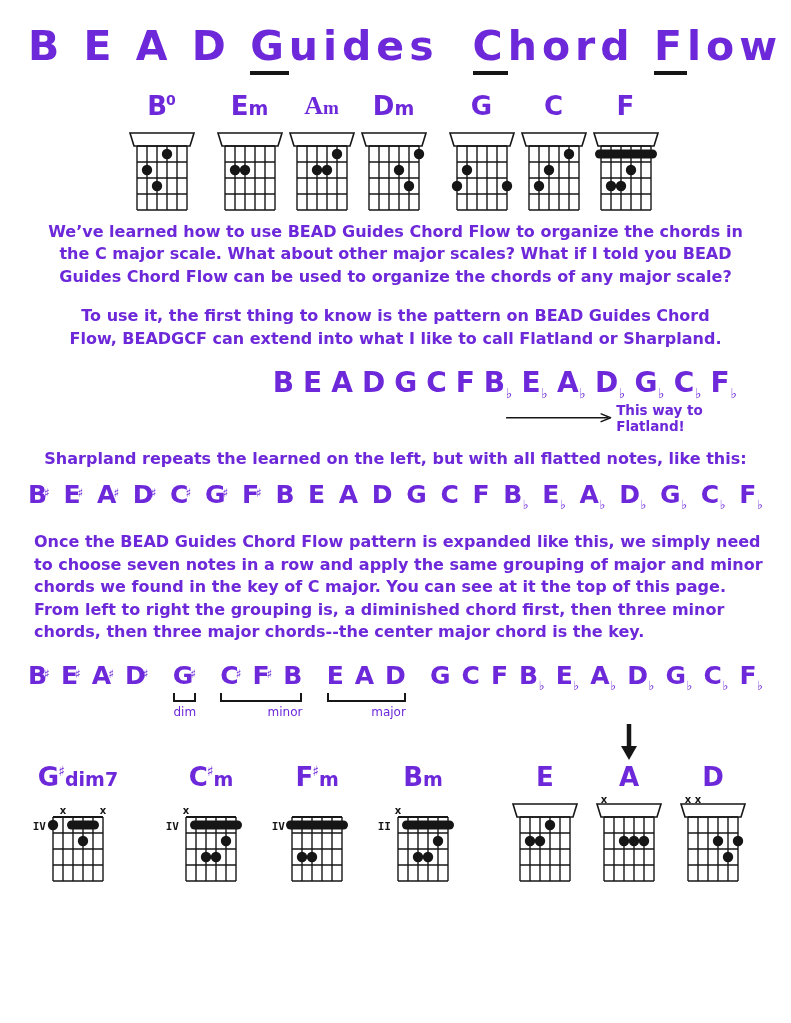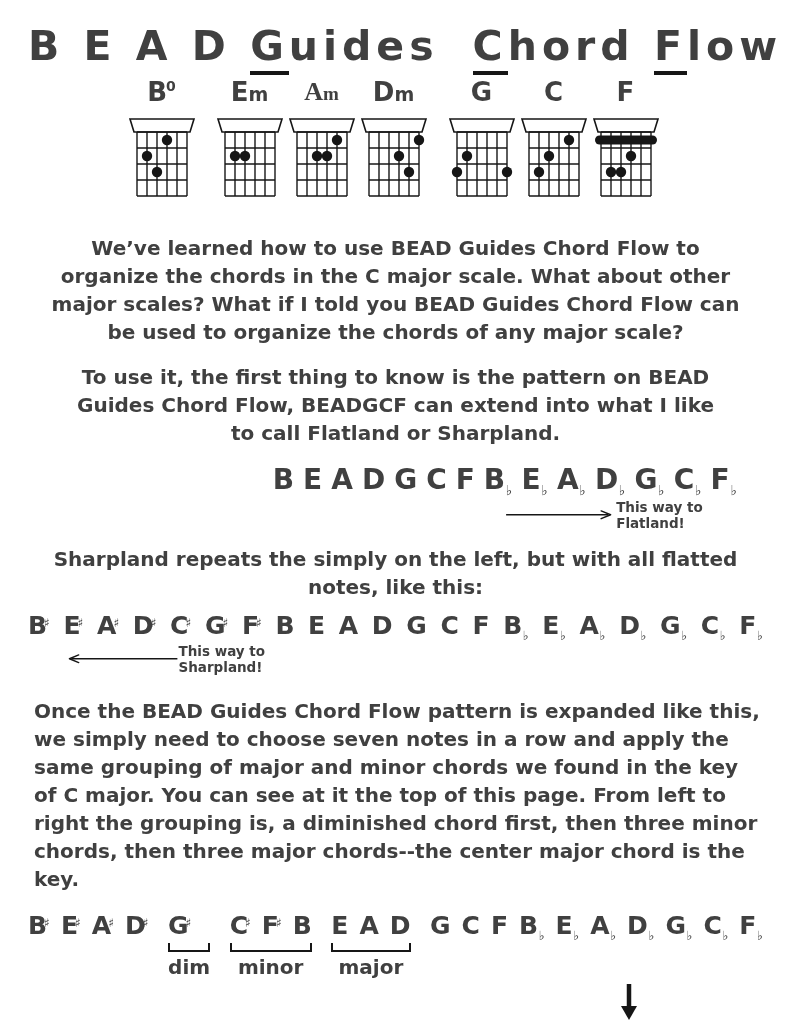--- a/index.html
+++ b/index.html
@@ -1,26 +1,26 @@
 <!DOCTYPE html>
 <html><head>
 <meta charset="utf-8">
 <style>
   html,body{margin:0;padding:0;background:#fff;}
-  .page{width:791px;height:1023px;background:#fff;color:#404040;
+  .page{width:791px;height:1023px;background:#fff;color:#6d28d9;
         font-family:"DejaVu Sans",sans-serif;position:relative;overflow:hidden;
         box-sizing:border-box;padding:14px 28px 4px 28px;}
   
   .title{text-align:center;font-size:41px;font-weight:700;letter-spacing:5px;
          margin-top:8px;white-space:nowrap;}
   .t-underline{border-bottom:4px solid #161616;padding-bottom:1px;}
   .t-gap{display:inline-block;width:34px;}
   
-  .para{font-size:20px;line-height:1.4;font-weight:700;text-align:center;
-        margin:30px auto 0 auto;max-width:712px;}
+  .para{font-size:16px;line-height:1.4;font-weight:700;text-align:center;
+        margin:3px auto 0 auto;max-width:712px;}
   .para.narrow{max-width:660px;}
   .para.left{text-align:left;max-width:732px;margin-left:6px;}
   
   .chordrow{display:flex;justify-content:center;margin-top:6px;}
   .cgroup{display:flex;align-items:flex-end;}
   .chord-cell{display:flex;flex-direction:column;align-items:center;}
   .chord-name{font-weight:700;font-size:26px;height:34px;line-height:32px;white-space:nowrap;}
   .chord-name .sup{font-size:14px;position:relative;top:-10px;margin-left:-1px;}
   .chord-name .suffix{font-size:19px;}
   .arrow-slot{height:40px;display:flex;align-items:flex-end;justify-content:center;}
@@ -34,21 +34,21 @@
   
   .arrowblock{display:flex;flex-direction:row;align-items:center;}
   #flat-arrow{margin:2px 58px 0 auto;width:200px;}
   #sharp-arrow{margin:2px auto 0 36px;width:210px;}
   .arrow-label{font-size:13.5px;font-weight:700;margin-top:1px;}
   
   #pattern-row{display:flex;justify-content:space-between;margin-top:18px;font-size:25px;}
   .pgroup{display:flex;flex-direction:column;}
   .pnotes{display:flex;gap:11px;font-weight:700;}
   .bracket{height:7px;border:2.5px solid #161616;border-top:none;margin-top:3px;}
-  .bracket-label{text-align:center;font-size:20px;font-weight:700;margin-top:3px;}
+  .bracket-label{text-align:right;font-size:12px;font-weight:400;margin-top:3px;}
   
   #bottom-row{justify-content:center;align-items:flex-end;margin-top:2px;padding-left:2px;}
   .gap-a{width:52px;} .gap-b{width:42px;}
   .ig-b>.chord-cell{margin-right:10px;} .ig-c>.chord-cell{margin-right:16px;}
   svg.diagram text{fill:#161616;}
   .poslabel{font-family:"DejaVu Sans Mono",monospace;font-weight:700;}
 </style>
 </head>
 <body>
 
@@ -72,21 +72,21 @@
             <line x1="53" y1="22" x2="53" y2="86" stroke="#161616" stroke-width="1.4"></line>
             <line x1="63" y1="22" x2="63" y2="86" stroke="#161616" stroke-width="1.4"></line>
             <line x1="73" y1="22" x2="73" y2="86" stroke="#161616" stroke-width="1.4"></line>
             <circle cx="53" cy="30" r="5.2" fill="#161616"></circle>
             <circle cx="33" cy="46" r="5.2" fill="#161616"></circle>
             <circle cx="43" cy="62" r="5.2" fill="#161616"></circle>
           </svg>
         </div>
       </div>
       <div class="cgroup">
-        <div class="chord-cell" style="margin-right: 4px;">
+        <div class="chord-cell" style="margin-right: 4px; margin-top: 14px;">
           <div class="chord-name"><span class="main">E</span><span class="suffix">m</span></div>
           <svg viewBox="14 0 68 94" width="68" height="94" class="diagram">
             <polygon points="16,9 80,9 76,22 20,22" fill="#fff" stroke="#161616" stroke-width="1.6"></polygon>
             <line x1="23" y1="22" x2="73" y2="22" stroke="#161616" stroke-width="1.4"></line>
             <line x1="23" y1="38" x2="73" y2="38" stroke="#161616" stroke-width="1.4"></line>
             <line x1="23" y1="54" x2="73" y2="54" stroke="#161616" stroke-width="1.4"></line>
             <line x1="23" y1="70" x2="73" y2="70" stroke="#161616" stroke-width="1.4"></line>
             <line x1="23" y1="86" x2="73" y2="86" stroke="#161616" stroke-width="1.4"></line>
             <line x1="23" y1="22" x2="23" y2="86" stroke="#161616" stroke-width="1.4"></line>
             <line x1="33" y1="22" x2="33" y2="86" stroke="#161616" stroke-width="1.4"></line>
@@ -225,21 +225,21 @@
     </div>
 
   <div class="arrowblock" id="flat-arrow">
     <svg width="200" height="17" viewBox="0 0 200 17">
       <line x1="2" y1="9" x2="186" y2="9" stroke="#161616" stroke-width="2.6"></line>
       <polyline points="173,2 190,9 173,16" fill="none" stroke="#161616" stroke-width="2.6" stroke-linecap="round" stroke-linejoin="round"></polyline>
     </svg>
     <div class="arrow-label">This way to Flatland!</div>
   </div>
 
-  <div class="para" style="margin-top:14px;">Sharpland repeats the simply on the left, but with all flatted notes, like this:</div>
+  <div class="para" style="margin-top:14px;">Sharpland repeats the learned on the left, but with all flatted notes, like this:</div>
 
   <div class="noterow" id="sharpland-row">
       <span class="note"><span class="nl">B</span><span class="acc-s">♯</span></span>
       <span class="note"><span class="nl">E</span><span class="acc-s">♯</span></span>
       <span class="note"><span class="nl">A</span><span class="acc-s">♯</span></span>
       <span class="note"><span class="nl">D</span><span class="acc-s">♯</span></span>
       <span class="note"><span class="nl">C</span><span class="acc-s">♯</span></span>
       <span class="note"><span class="nl">G</span><span class="acc-s">♯</span></span>
       <span class="note"><span class="nl">F</span><span class="acc-s">♯</span></span>
       <span class="note"><span class="nl">B</span></span>
@@ -251,27 +251,20 @@
       <span class="note"><span class="nl">F</span></span>
       <span class="note"><span class="nl">B</span><span class="acc-b">♭</span></span>
       <span class="note"><span class="nl">E</span><span class="acc-b">♭</span></span>
       <span class="note"><span class="nl">A</span><span class="acc-b">♭</span></span>
       <span class="note"><span class="nl">D</span><span class="acc-b">♭</span></span>
       <span class="note"><span class="nl">G</span><span class="acc-b">♭</span></span>
       <span class="note"><span class="nl">C</span><span class="acc-b">♭</span></span>
       <span class="note"><span class="nl">F</span><span class="acc-b">♭</span></span>
     </div>
 
-  <div class="arrowblock" id="sharp-arrow">
-    <svg width="210" height="17" viewBox="0 0 210 17">
-      <line x1="208" y1="9" x2="14" y2="9" stroke="#161616" stroke-width="2.6"></line>
-      <polyline points="27,2 10,9 27,16" fill="none" stroke="#161616" stroke-width="2.6" stroke-linecap="round" stroke-linejoin="round"></polyline>
-    </svg>
-    <div class="arrow-label">This way to Sharpland!</div>
-  </div>
 
   <div class="para left" style="margin-top:22px;">Once the BEAD Guides Chord Flow pattern is expanded like this, we simply need to choose seven notes in a row and apply the same grouping of major and minor chords we found in the key of C major. You can see at it the top of this page.  From left to right the grouping is, a diminished chord first, then three minor chords, then three major chords--the center major chord is the key.</div>
 
   <div id="pattern-row">
       <div class="pgroup">
         <div class="pnotes">
           <span class="note"><span class="nl">B</span><span class="acc-s">♯</span></span>
           <span class="note"><span class="nl">E</span><span class="acc-s">♯</span></span>
           <span class="note"><span class="nl">A</span><span class="acc-s">♯</span></span>
           <span class="note"><span class="nl">D</span><span class="acc-s">♯</span></span>

